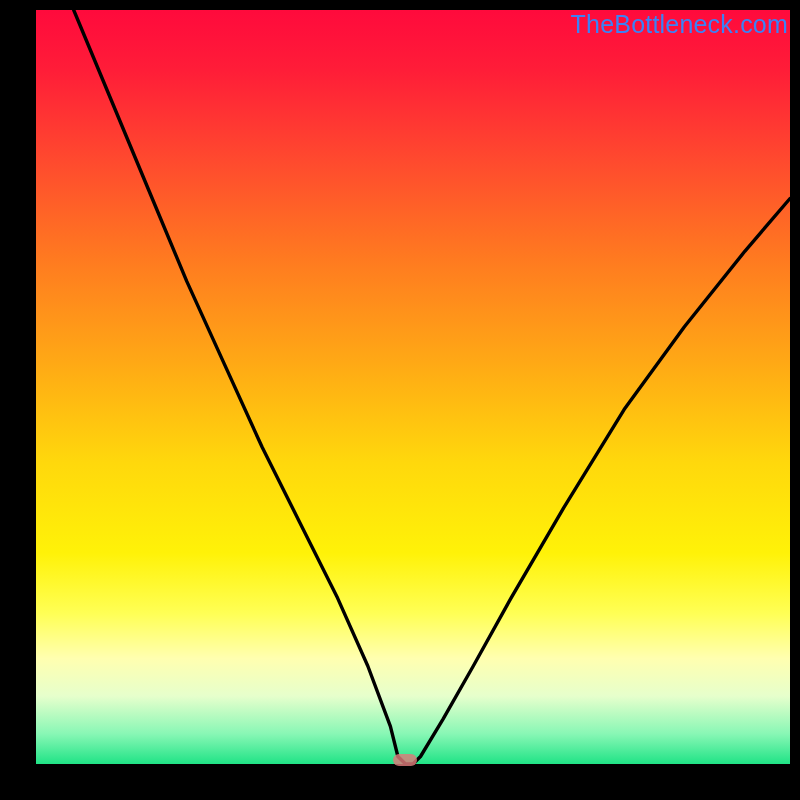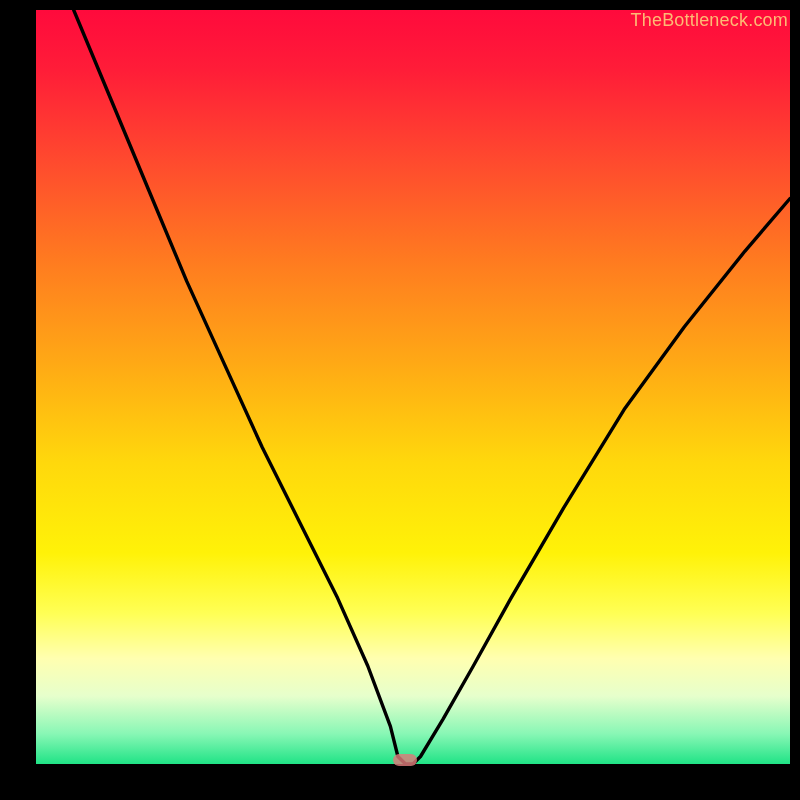--- a/index.html
+++ b/index.html
@@ -72,22 +72,22 @@
     background: #dd7a7a;
     opacity: 0.82;
     transform: translate(-50%, -50%);
   }
 
   
   .watermark {
     position: absolute;
     top: 10px;
     right: 12px;
-    color: #fdba74;
-    font-size: 18px;
+    color: #3b82f6;
+    font-size: 25px;
     font-weight: 500;
     letter-spacing: 0.2px;
     user-select: none;
     pointer-events: none;
   }
 
   
   [data-bind]:empty::after { content: ""; }
 </style>
 </head>

